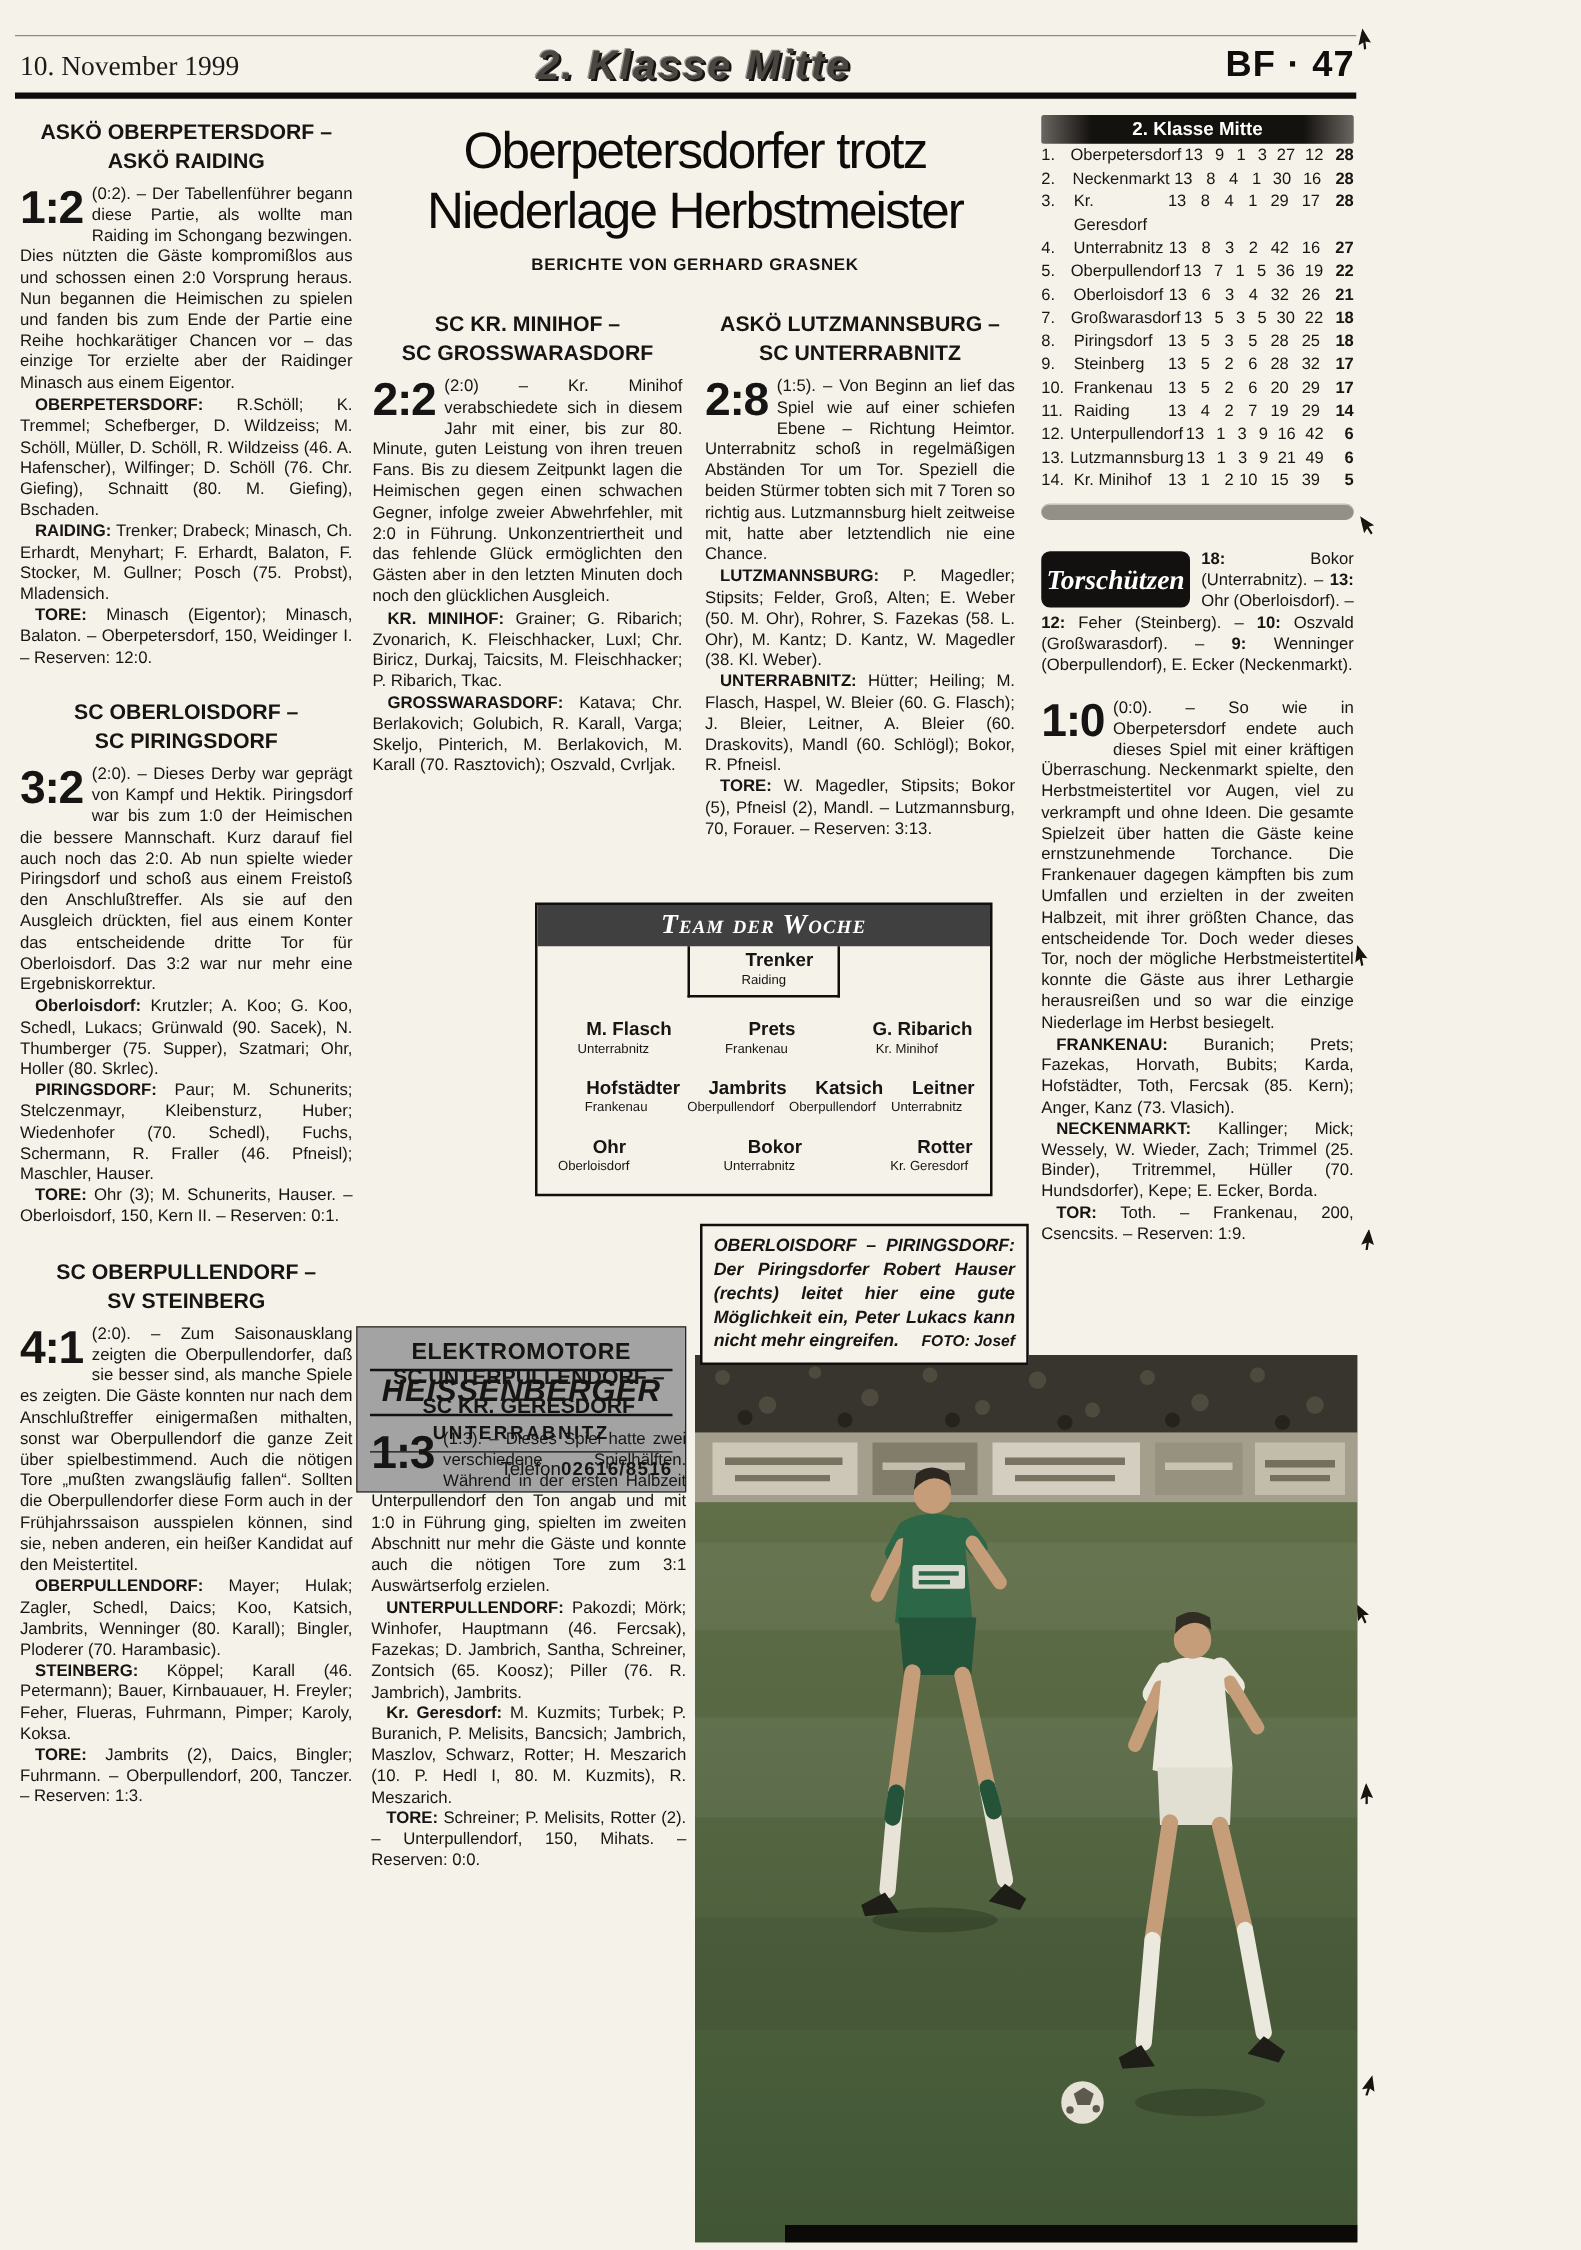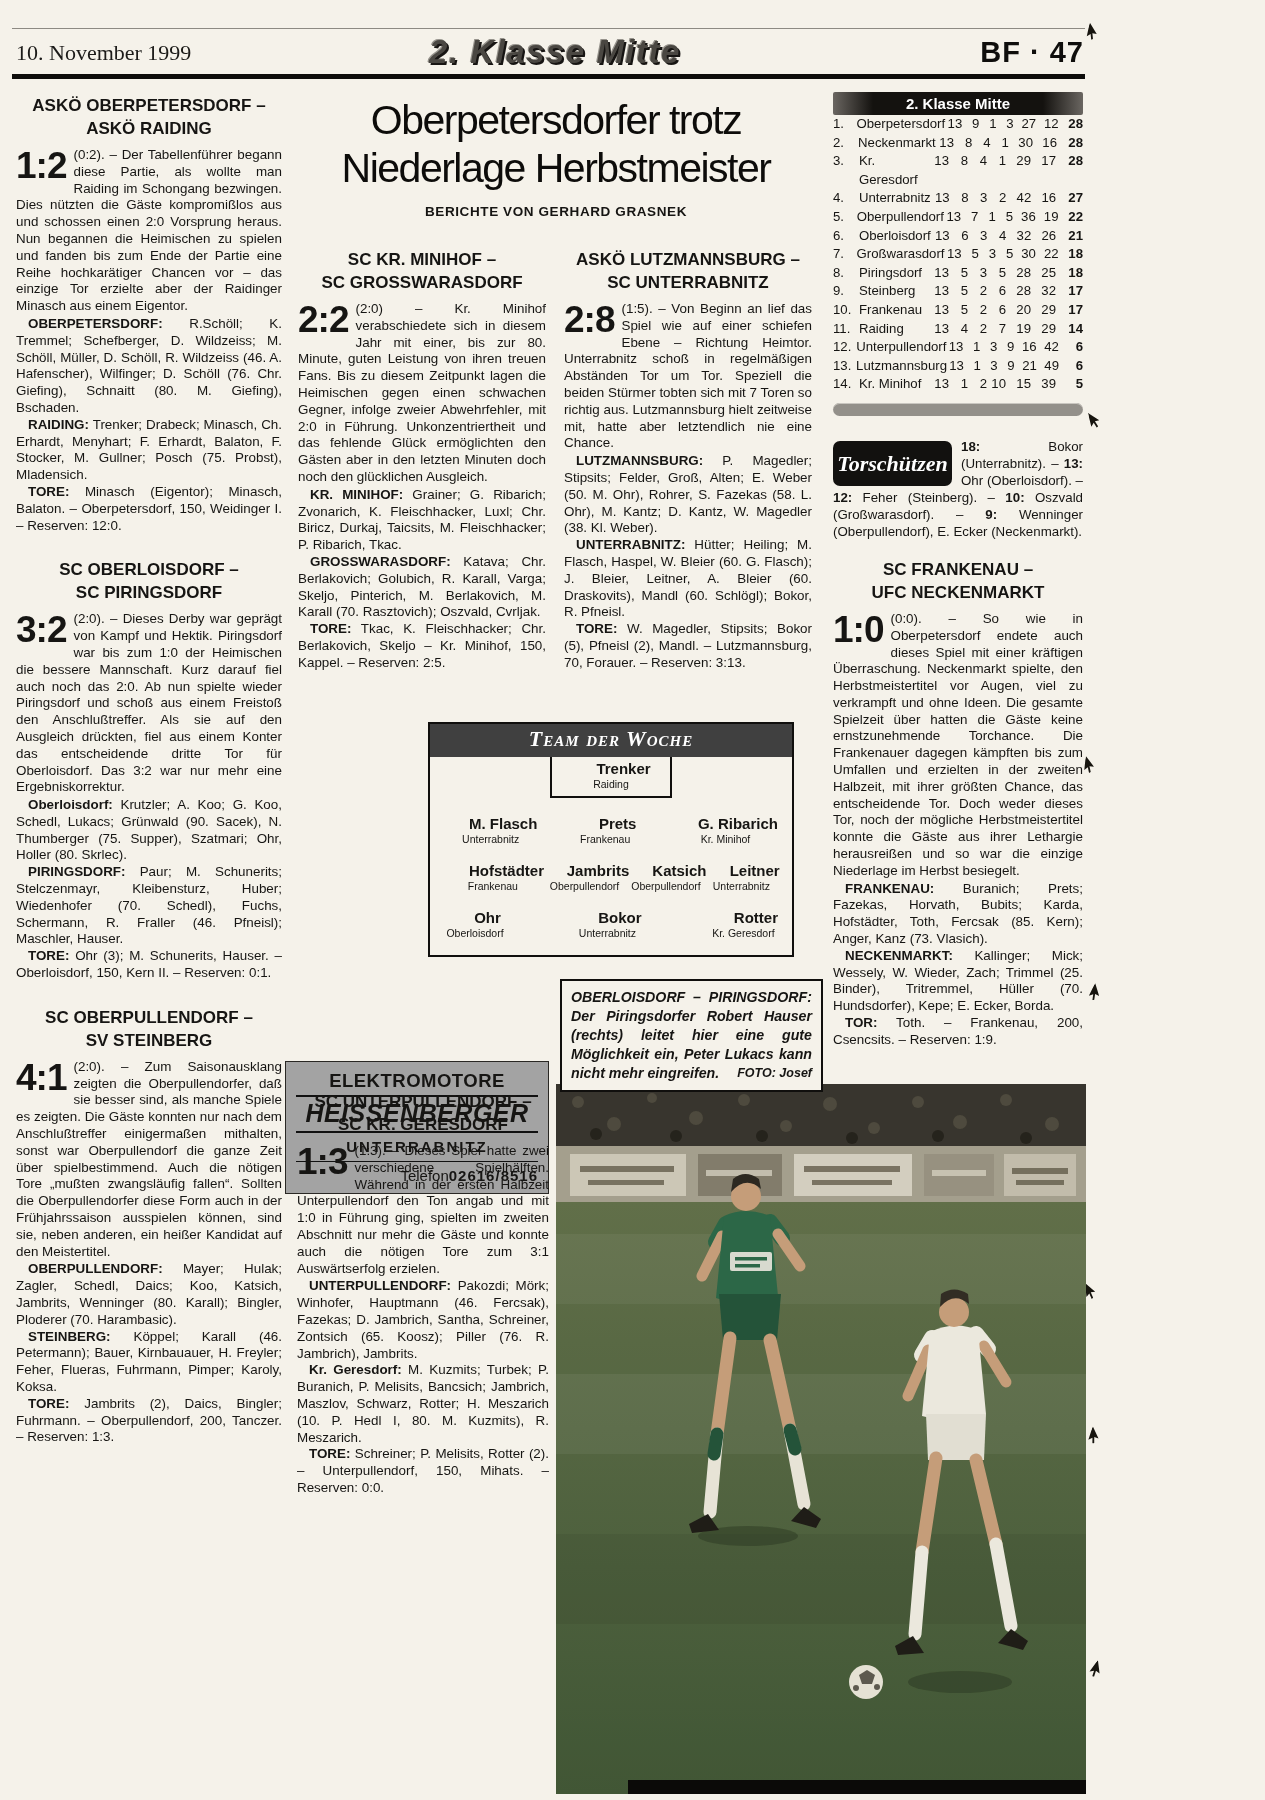--- a/index.html
+++ b/index.html
@@ -123,21 +123,20 @@
     <div class="byline">BERICHTE VON GERHARD GRASNEK</div>
   </section>
 
   <section class="center-cols">
     <div class="ccol">
       <article class="report">
         <h2><span>SC KR. MINIHOF –</span><br><span>SC GROSSWARASDORF</span></h2>
         <p class="lead"><span class="score">2:2</span><span>(2:0) – Kr. Minihof verabschiedete sich in diesem Jahr mit einer, bis zur 80. Minute, guten Leistung von ihren treuen Fans. Bis zu diesem Zeitpunkt lagen die Heimischen gegen einen schwachen Gegner, infolge zweier Abwehrfehler, mit 2:0 in Führung. Unkonzentriertheit und das fehlende Glück ermöglichten den Gästen aber in den letzten Minuten doch noch den glücklichen Ausgleich.</span></p>
         <p class="lineup"><b>KR. MINIHOF:</b><span> Grainer; G. Ribarich; Zvonarich, K. Fleischhacker, Luxl; Chr. Biricz, Durkaj, Taicsits, M. Fleischhacker; P. Ribarich, Tkac.</span></p>
         <p class="lineup"><b>GROSSWARASDORF:</b><span> Katava; Chr. Berlakovich; Golubich, R. Karall, Varga; Skeljo, Pinterich, M. Berlakovich, M. Karall (70. Rasztovich); Oszvald, Cvrljak.</span></p>
-        <p class="lineup"><b>TORE:</b><span> Tkac, K. Fleischhacker; Chr. Berlakovich, Skeljo – Kr. Minihof, 150, Kappel. – Reserven: 2:5.</span></p>
       </article>
     </div>
     <div class="ccol">
       <article class="report">
         <h2><span>ASKÖ LUTZMANNSBURG –</span><br><span>SC UNTERRABNITZ</span></h2>
         <p class="lead"><span class="score">2:8</span><span>(1:5). – Von Beginn an lief das Spiel wie auf einer schiefen Ebene – Richtung Heimtor. Unterrabnitz schoß in regelmäßigen Abständen Tor um Tor. Speziell die beiden Stürmer tobten sich mit 7 Toren so richtig aus. Lutzmannsburg hielt zeitweise mit, hatte aber letztendlich nie eine Chance.</span></p>
         <p class="lineup"><b>LUTZMANNSBURG:</b><span> P. Magedler; Stipsits; Felder, Groß, Alten; E. Weber (50. M. Ohr), Rohrer, S. Fazekas (58. L. Ohr), M. Kantz; D. Kantz, W. Magedler (38. Kl. Weber).</span></p>
         <p class="lineup"><b>UNTERRABNITZ:</b><span> Hütter; Heiling; M. Flasch, Haspel, W. Bleier (60. G. Flasch); J. Bleier, Leitner, A. Bleier (60. Draskovits), Mandl (60. Schlögl); Bokor, R. Pfneisl.</span></p>
         <p class="lineup"><b>TORE:</b><span> W. Magedler, Stipsits; Bokor (5), Pfneisl (2), Mandl. – Lutzmannsburg, 70, Forauer. – Reserven: 3:13.</span></p>
       </article>
@@ -508,21 +507,20 @@
     </div>
 
     <div class="gray-pill"></div>
 
     <div class="scorers">
       <span class="sc-title">Torschützen</span>
       
     <span class="seg"><b class="sn">18:</b><span> Bokor (Unterrabnitz). – </span></span><span class="seg"><b class="sn">13:</b><span> Ohr (Oberloisdorf). – </span></span><span class="seg"><b class="sn">12:</b><span> Feher (Steinberg). – </span></span><span class="seg"><b class="sn">10:</b><span> Oszvald (Großwarasdorf). – </span></span><span class="seg"><b class="sn">9:</b><span> Wenninger (Oberpullendorf), E. Ecker (Neckenmarkt).</span></span></div>
 
     <article class="report">
-      <h2><span>SC FRANKENAU –</span><br><span>UFC NECKENMARKT</span></h2>
       <p class="lead"><span class="score">1:0</span><span>(0:0). – So wie in Oberpetersdorf endete auch dieses Spiel mit einer kräftigen Überraschung. Neckenmarkt spielte, den Herbstmeistertitel vor Augen, viel zu verkrampft und ohne Ideen. Die gesamte Spielzeit über hatten die Gäste keine ernstzunehmende Torchance. Die Frankenauer dagegen kämpften bis zum Umfallen und erzielten in der zweiten Halbzeit, mit ihrer größten Chance, das entscheidende Tor. Doch weder dieses Tor, noch der mögliche Herbstmeistertitel konnte die Gäste aus ihrer Lethargie herausreißen und so war die einzige Niederlage im Herbst besiegelt.</span></p>
       <p class="lineup"><b>FRANKENAU:</b><span> Buranich; Prets; Fazekas, Horvath, Bubits; Karda, Hofstädter, Toth, Fercsak (85. Kern); Anger, Kanz (73. Vlasich).</span></p>
       <p class="lineup"><b>NECKENMARKT:</b><span> Kallinger; Mick; Wessely, W. Wieder, Zach; Trimmel (25. Binder), Tritremmel, Hüller (70. Hundsdorfer), Kepe; E. Ecker, Borda.</span></p>
       <p class="lineup"><b>TOR:</b><span> Toth. – Frankenau, 200, Csencsits. – Reserven: 1:9.</span></p>
     </article>
   </section>
 
   <div class="artifact" style="left:1087px;top:24px;transform:rotate(18deg);"></div>
   <div class="artifact" style="left:1089px;top:412px;transform:rotate(-8deg);"></div>
   <div class="artifact" style="left:1084px;top:757px;transform:rotate(12deg);"></div>

